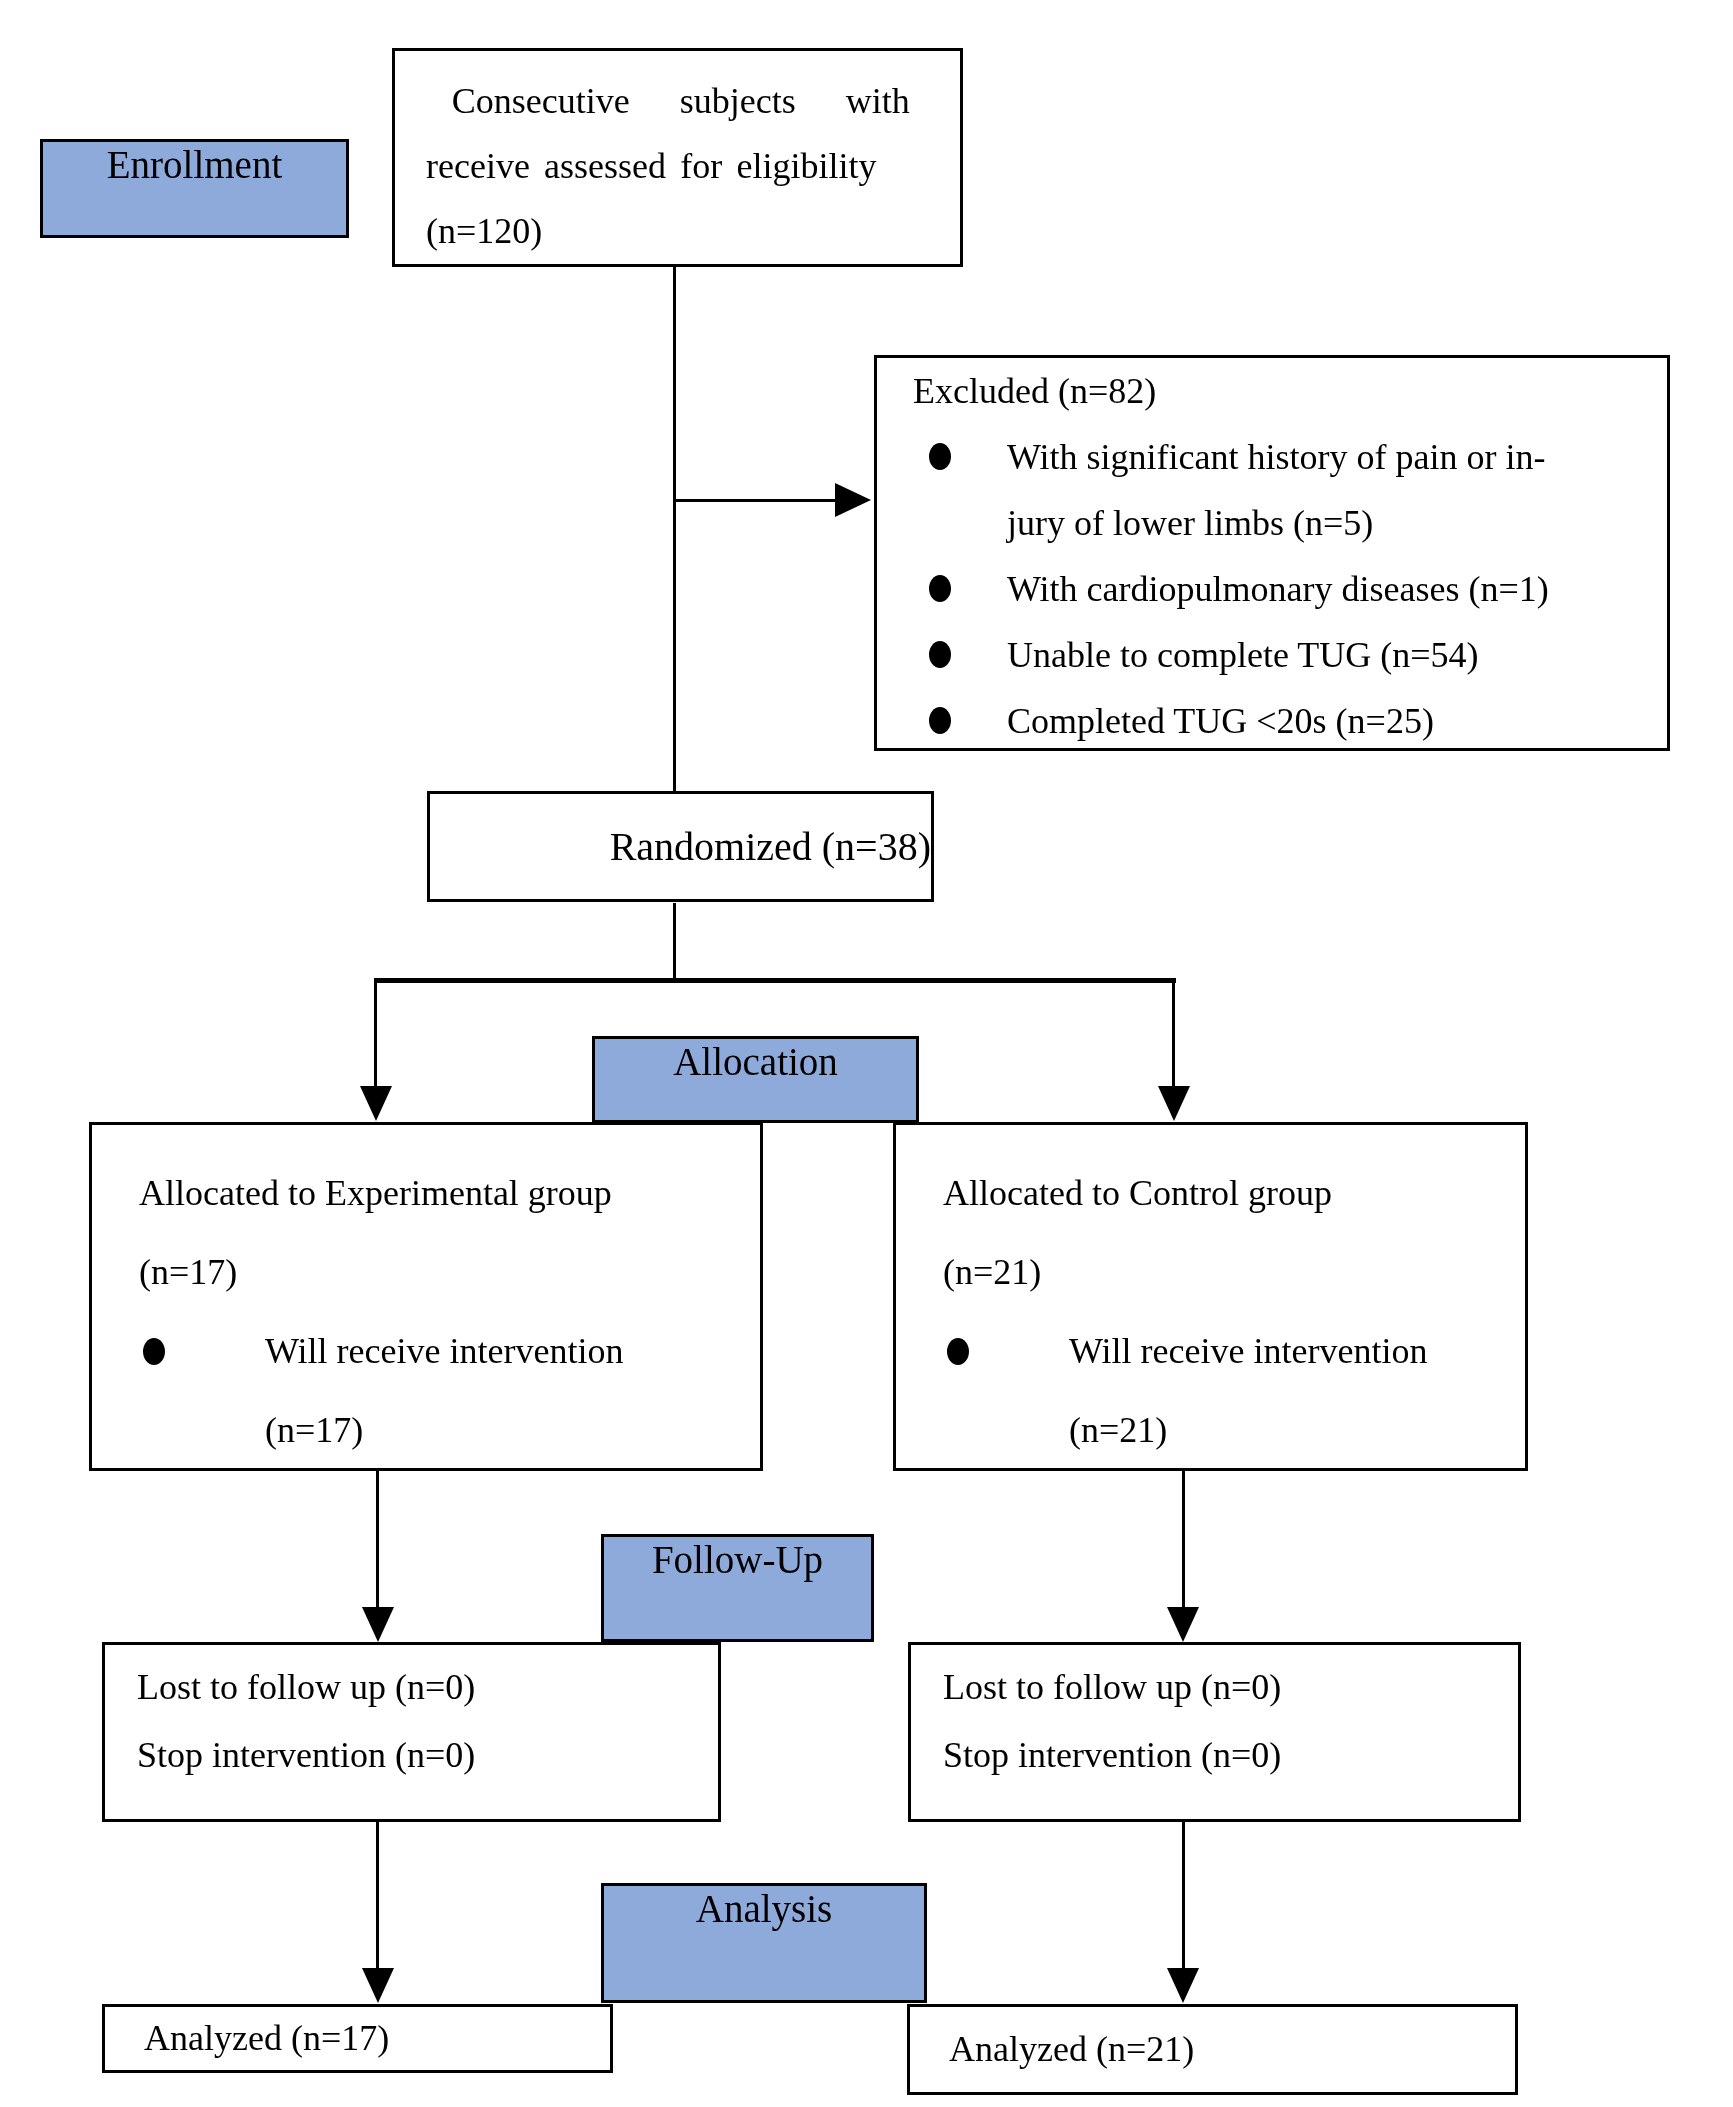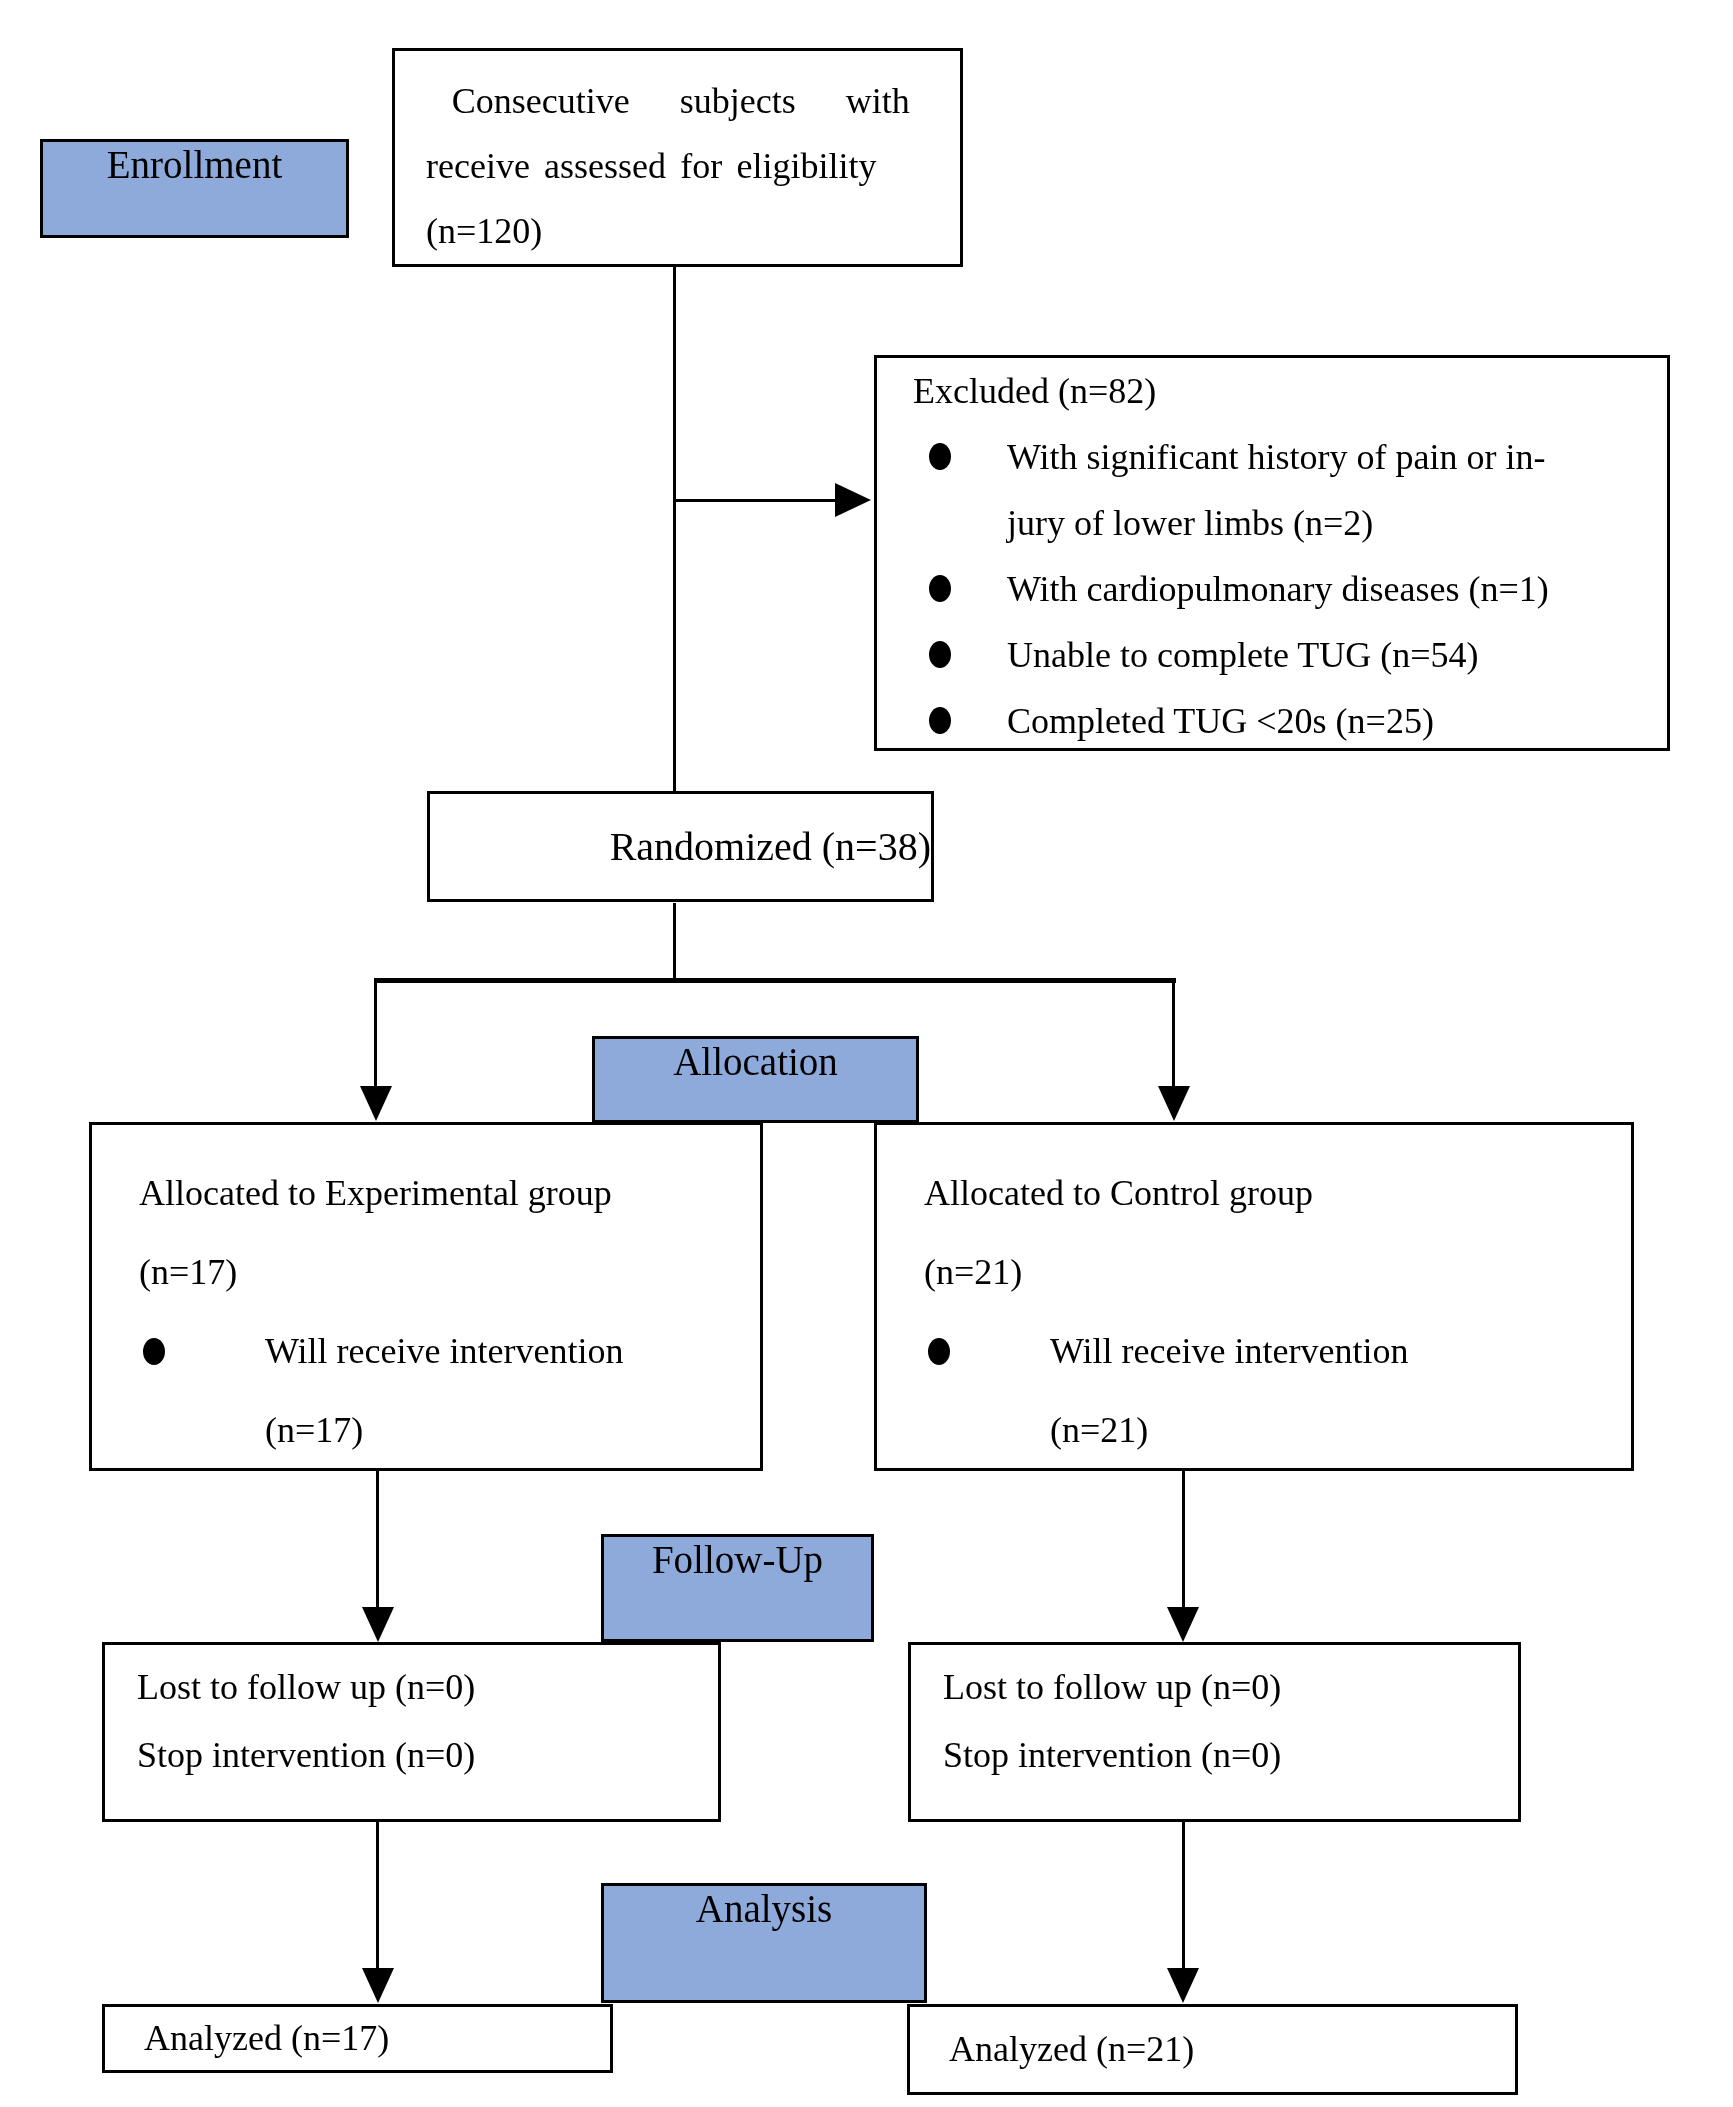--- a/index.html
+++ b/index.html
@@ -86,21 +86,21 @@
   <div class="vline" style="left:673px;top:267px;width:2.6px;height:524px;"></div>
 
   <div class="hline" style="left:674px;top:499px;width:161px;height:3.2px;"></div>
   <div class="arrow-right" style="left:835px;top:483px;"></div>
 
   <div class="box" style="left:874px;top:355px;width:796px;height:396px;" id="excluded-box">
     <span class="line">Excluded (n=82)</span>
     <div class="ex-item">
       <span class="dot"></span>
       <span class="line">With significant history of pain or in-</span>
-      <span class="line">jury of lower limbs (n=2)</span>
+      <span class="line">jury of lower limbs (n=5)</span>
     </div>
     <div class="ex-item">
       <span class="dot"></span>
       <span class="line">With cardiopulmonary diseases (n=1)</span>
     </div>
     <div class="ex-item">
       <span class="dot"></span>
       <span class="line">Unable to complete TUG (n=54)</span>
     </div>
     <div class="ex-item">
@@ -130,21 +130,21 @@
   <div class="box thin alloc-box" style="left:69px;top:1122px;width:674px;height:349px;margin-left:20px;">
     <span class="line">Allocated to Experimental group</span>
     <span class="line">(n=17)</span>
     <div class="bullet-block">
       <span class="dot"></span>
       <span class="line">Will receive intervention</span>
       <span class="line">(n=17)</span>
     </div>
   </div>
 
-  <div class="box thin alloc-box" style="left:874px;top:1122px;width:760px;height:349px;">
+  <div class="box thin alloc-box" style="left:893px;top:1122px;width:635px;height:349px;">
     <span class="line">Allocated to Control group</span>
     <span class="line">(n=21)</span>
     <div class="bullet-block">
       <span class="dot"></span>
       <span class="line">Will receive intervention</span>
       <span class="line">(n=21)</span>
     </div>
   </div>
 
   <div class="vline" style="left:376px;top:1471px;width:2.6px;height:137px;"></div>

